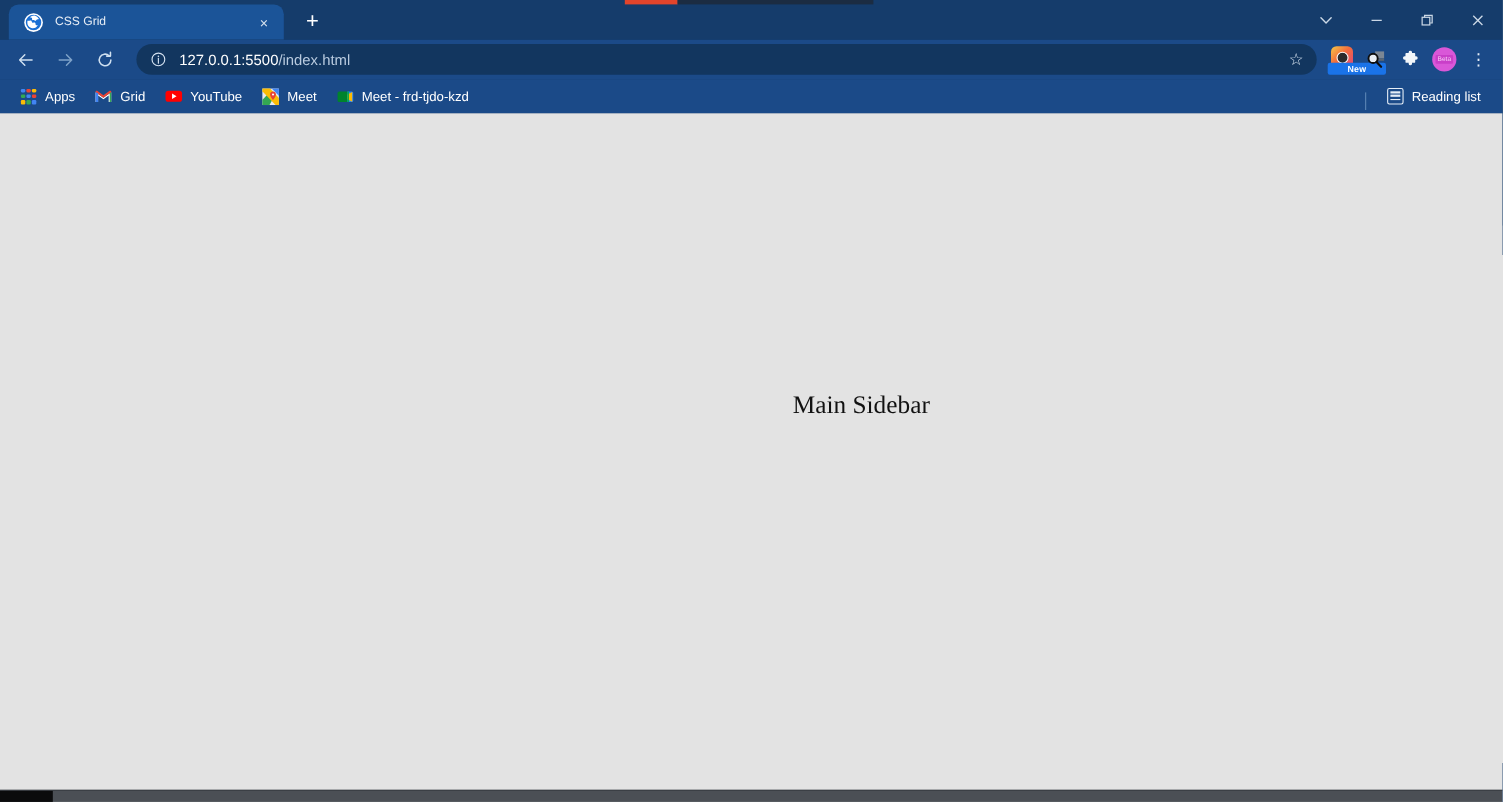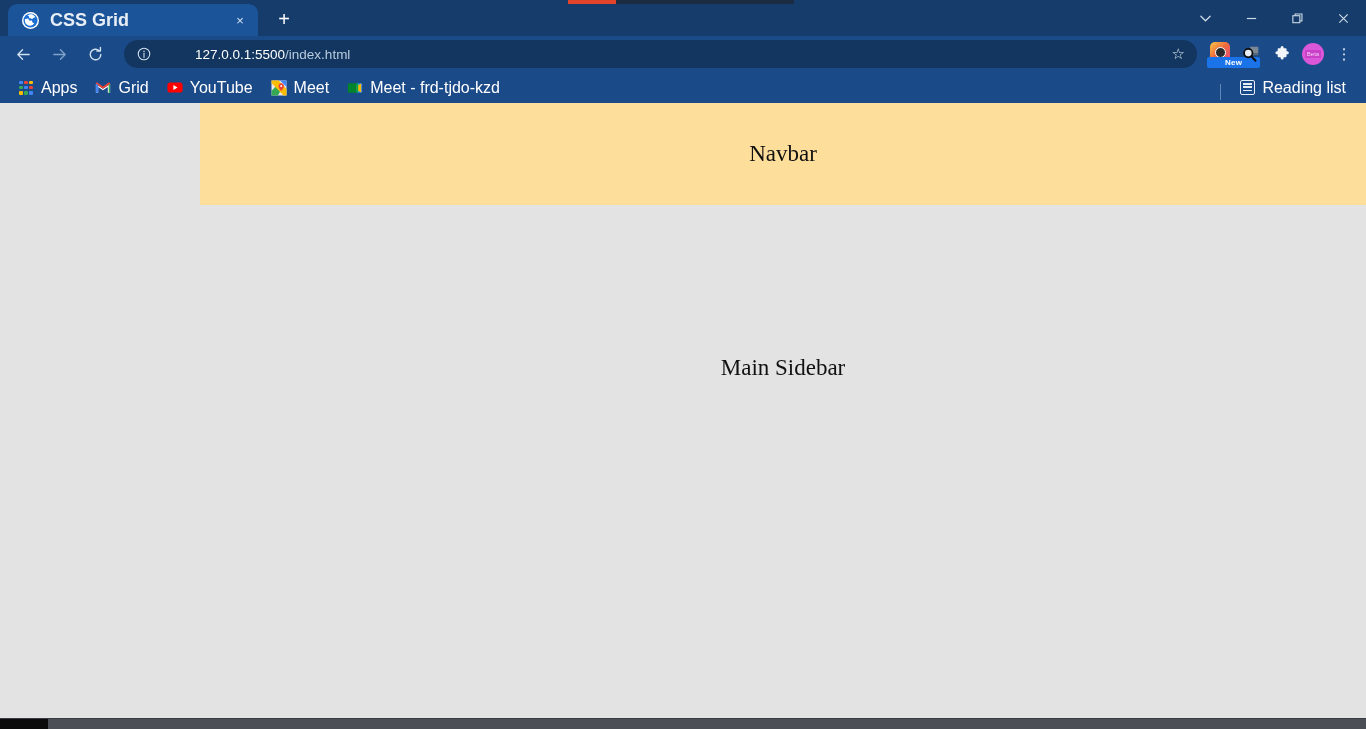--- a/index.html
+++ b/index.html
@@ -32,22 +32,22 @@
     display: flex; align-items: center; padding: 0 8px 0 14px;
     position: relative; z-index: 3;
   }
   .tab-favicon {
     width: 17px; height: 17px; border-radius: 50%;
     background: #ffffff; position: relative; flex: 0 0 auto;
     display: flex; align-items: center; justify-content: center;
   }
   .tab-favicon svg { display: block; }
   .tab-title {
-    flex: 1; color: #E8EEF6; font-size: 18px;
-    margin-left: 11px; white-space: nowrap; overflow: hidden; font-weight: bold;
+    flex: 1; color: #E8EEF6; font-size: 11px;
+    margin-left: 11px; white-space: nowrap; overflow: hidden;
   }
   .tab-close {
     width: 20px; height: 20px; flex: 0 0 auto;
     display: flex; align-items: center; justify-content: center;
     color: #D7E2EE; font-size: 13px; line-height: 1;
   }
   .newtab {
     width: 28px; height: 28px; margin-left: 12px; margin-bottom: 3px;
     display: flex; align-items: center; justify-content: center;
     color: #FFFFFF; font-size: 20px; line-height: 1; font-weight: 300;
@@ -69,21 +69,21 @@
   }
   .nav-btn {
     width: 30px; height: 30px; margin-right: 6px;
     display: flex; align-items: center; justify-content: center;
     color: #CFE0F0;
   }
   .nav-btn.disabled { color: #7FA3C9; }
   .omnibox {
     flex: 1; height: 28px; background: #12365F;
     border-radius: 14px; display: flex; align-items: center;
-    padding: 0 12px; margin: 0 6px 0 8px; min-width: 0; gap: 32px;
+    padding: 0 12px; margin: 0 6px 0 8px; min-width: 0;
   }
   .omni-info {
     width: 16px; height: 16px; flex: 0 0 auto; color: #D3E1F0;
     display: flex; align-items: center; justify-content: center;
   }
   .omni-url {
     margin-left: 11px; color: #FFFFFF; font-size: 13.5px;
     white-space: nowrap; overflow: hidden;
   }
   .omni-url .path { color: #B9CBDF; }
@@ -126,21 +126,21 @@
 
   
   .bookmarks {
     height: 31px; background: #1B4A88;
     display: flex; align-items: center; padding: 0 10px;
   }
   .bm {
     display: flex; align-items: center; height: 24px;
     padding: 0 8px; border-radius: 4px; margin-right: 2px;
   }
-  .bm-label { color: #FFFFFF; font-size: 16px; margin-left: 7px; white-space: nowrap; }
+  .bm-label { color: #FFFFFF; font-size: 12px; margin-left: 7px; white-space: nowrap; }
   .bm-ico { width: 16px; height: 16px; flex: 0 0 auto; display:flex; align-items:center; justify-content:center;}
   .apps-grid {
     width: 14px; height: 14px;
     display: grid; grid-template-columns: repeat(3, 1fr);
     grid-template-rows: repeat(3, 1fr); gap: 1.5px;
   }
   .apps-grid i { display:block; border-radius: 1px; }
   .bm-right { margin-left: auto; display: flex; align-items: flex-end; }
   .bm-sep { width: 1px; height: 16px; background: #5C86B6; margin-right: 10px; }
   .reading-ico {
@@ -368,23 +368,20 @@
               <i></i>
             </span>
         </span>
         <span class="bm-label">Reading list</span>
       </div>
     </div>
   </div>
 
   <div class="viewport">
     <div class="grid-page">
-      <div class="cell navbar">
-        <span>Navbar</span>
-      </div>
       <div class="cell main">
         <span>Main Sidebar</span>
       </div>
     </div>
     <div class="hscroll">
       <div class="hscroll-thumb"></div>
     </div>
   </div>
 
 </div>

